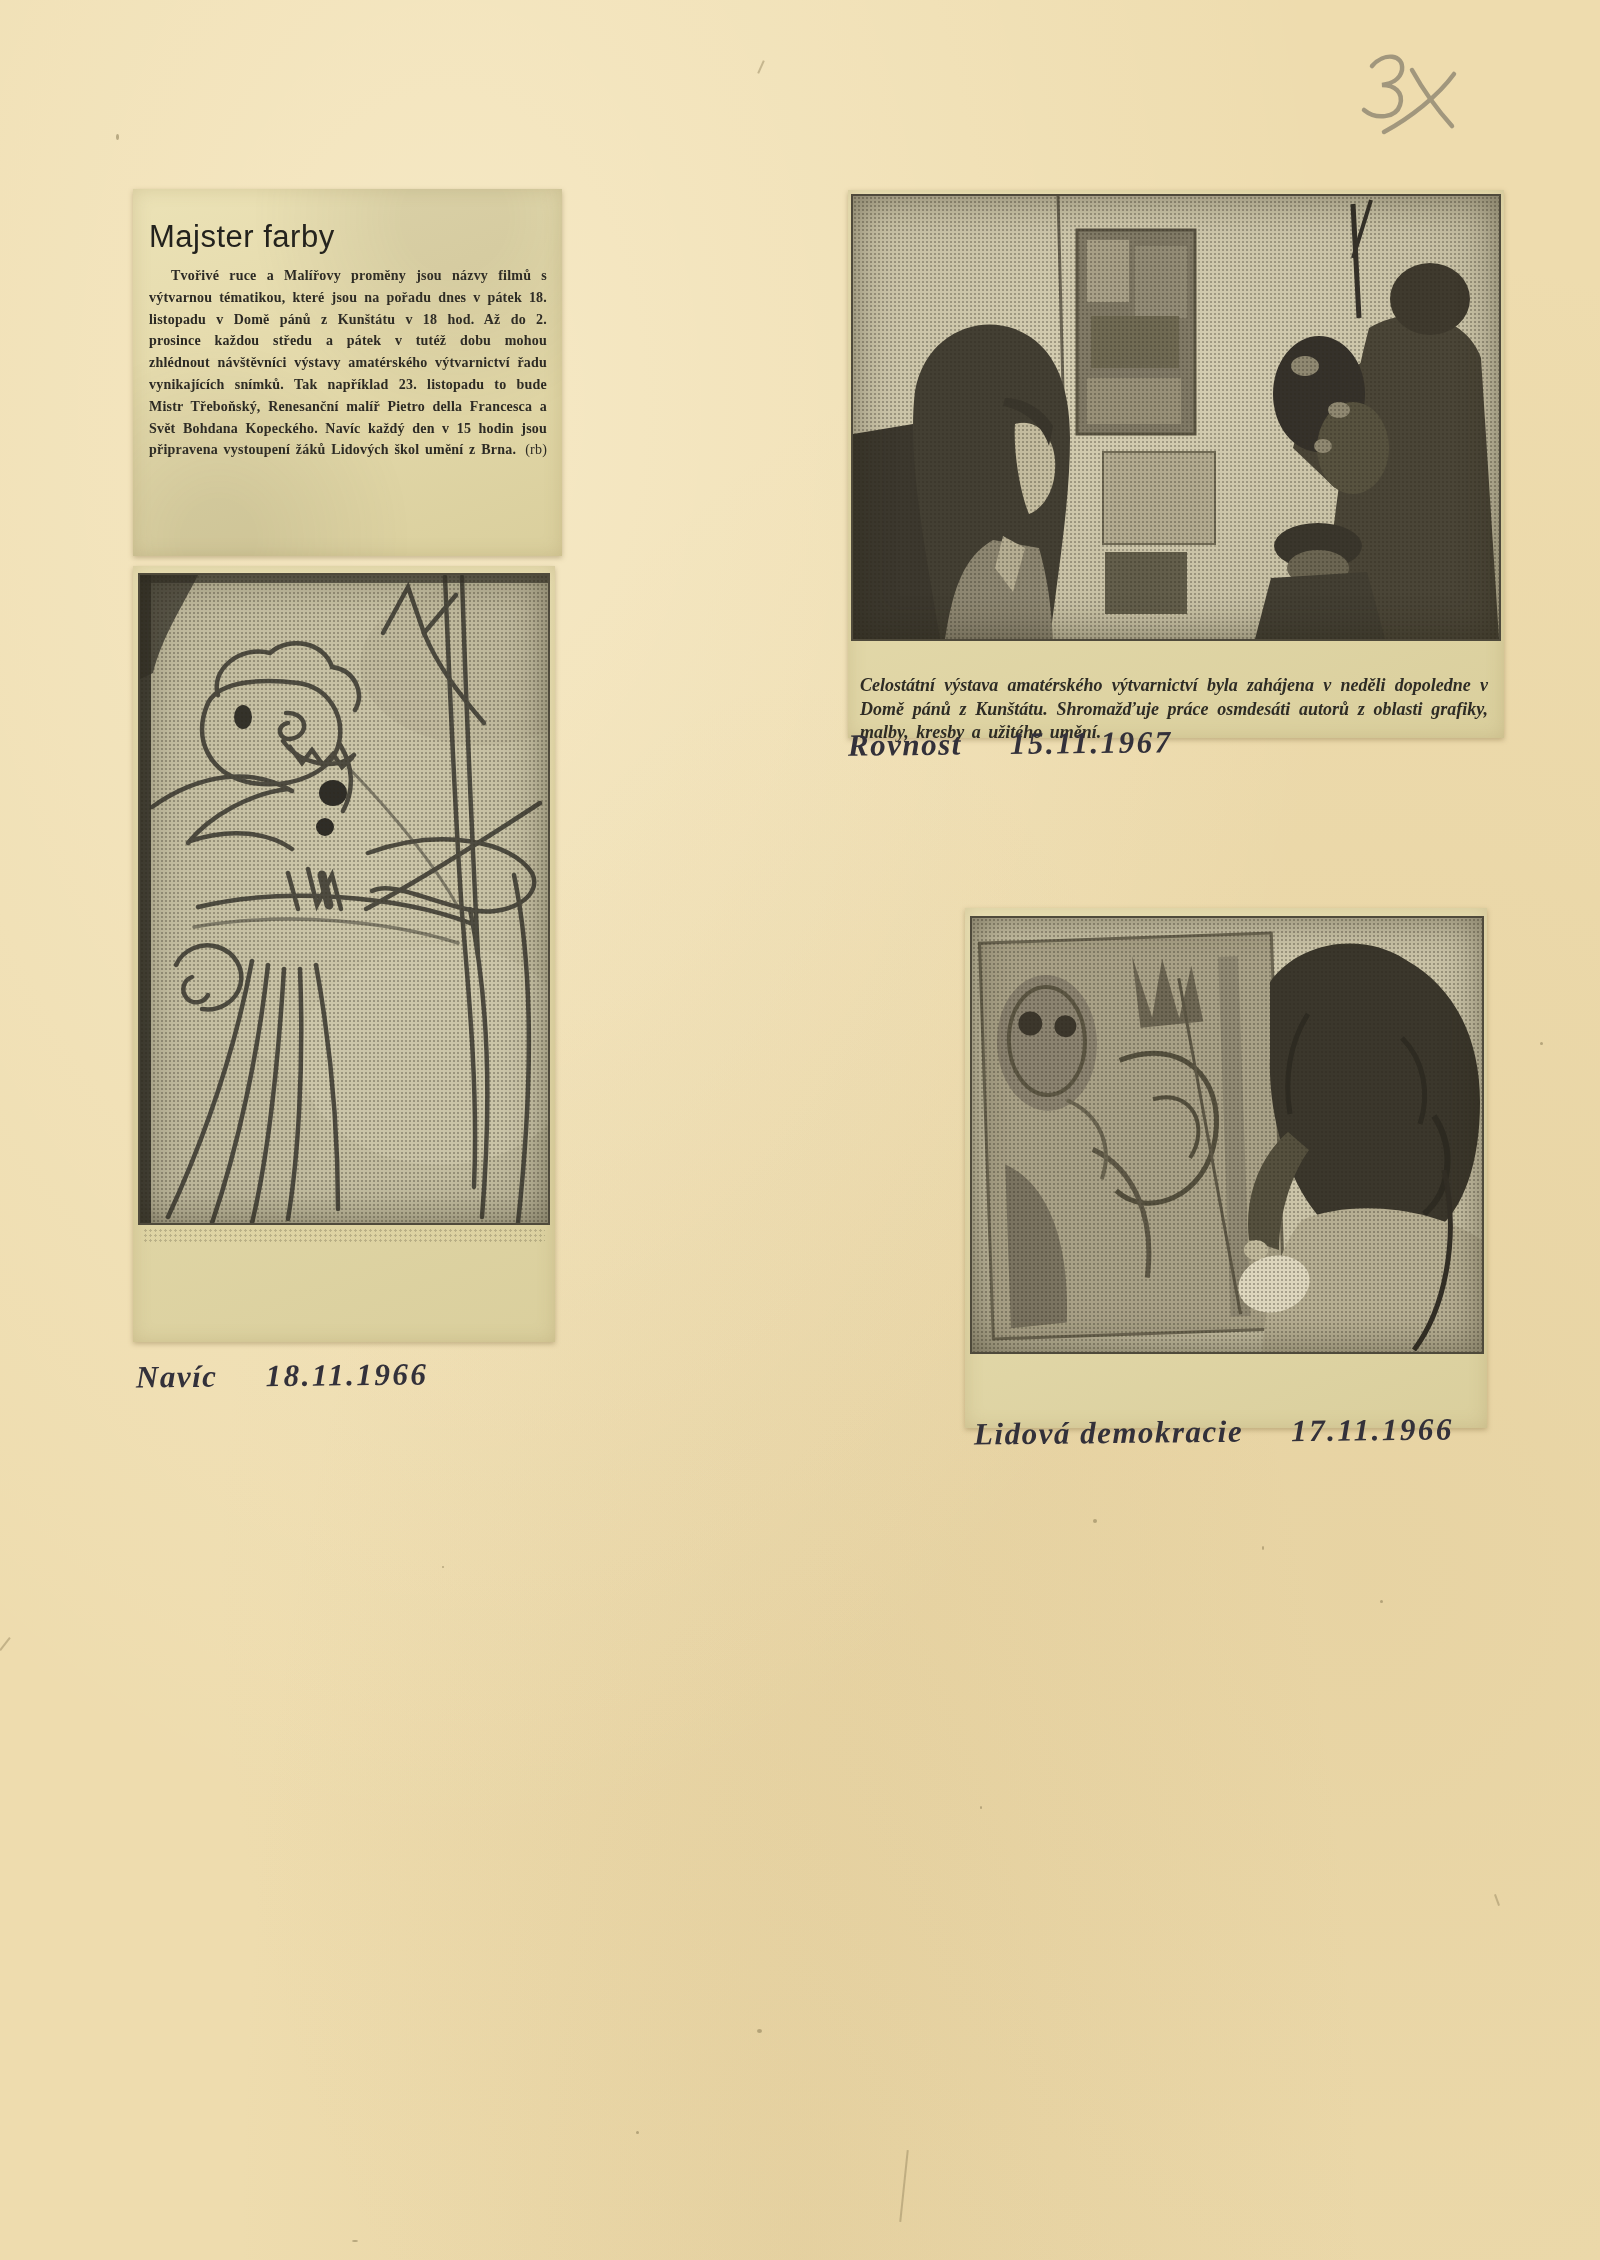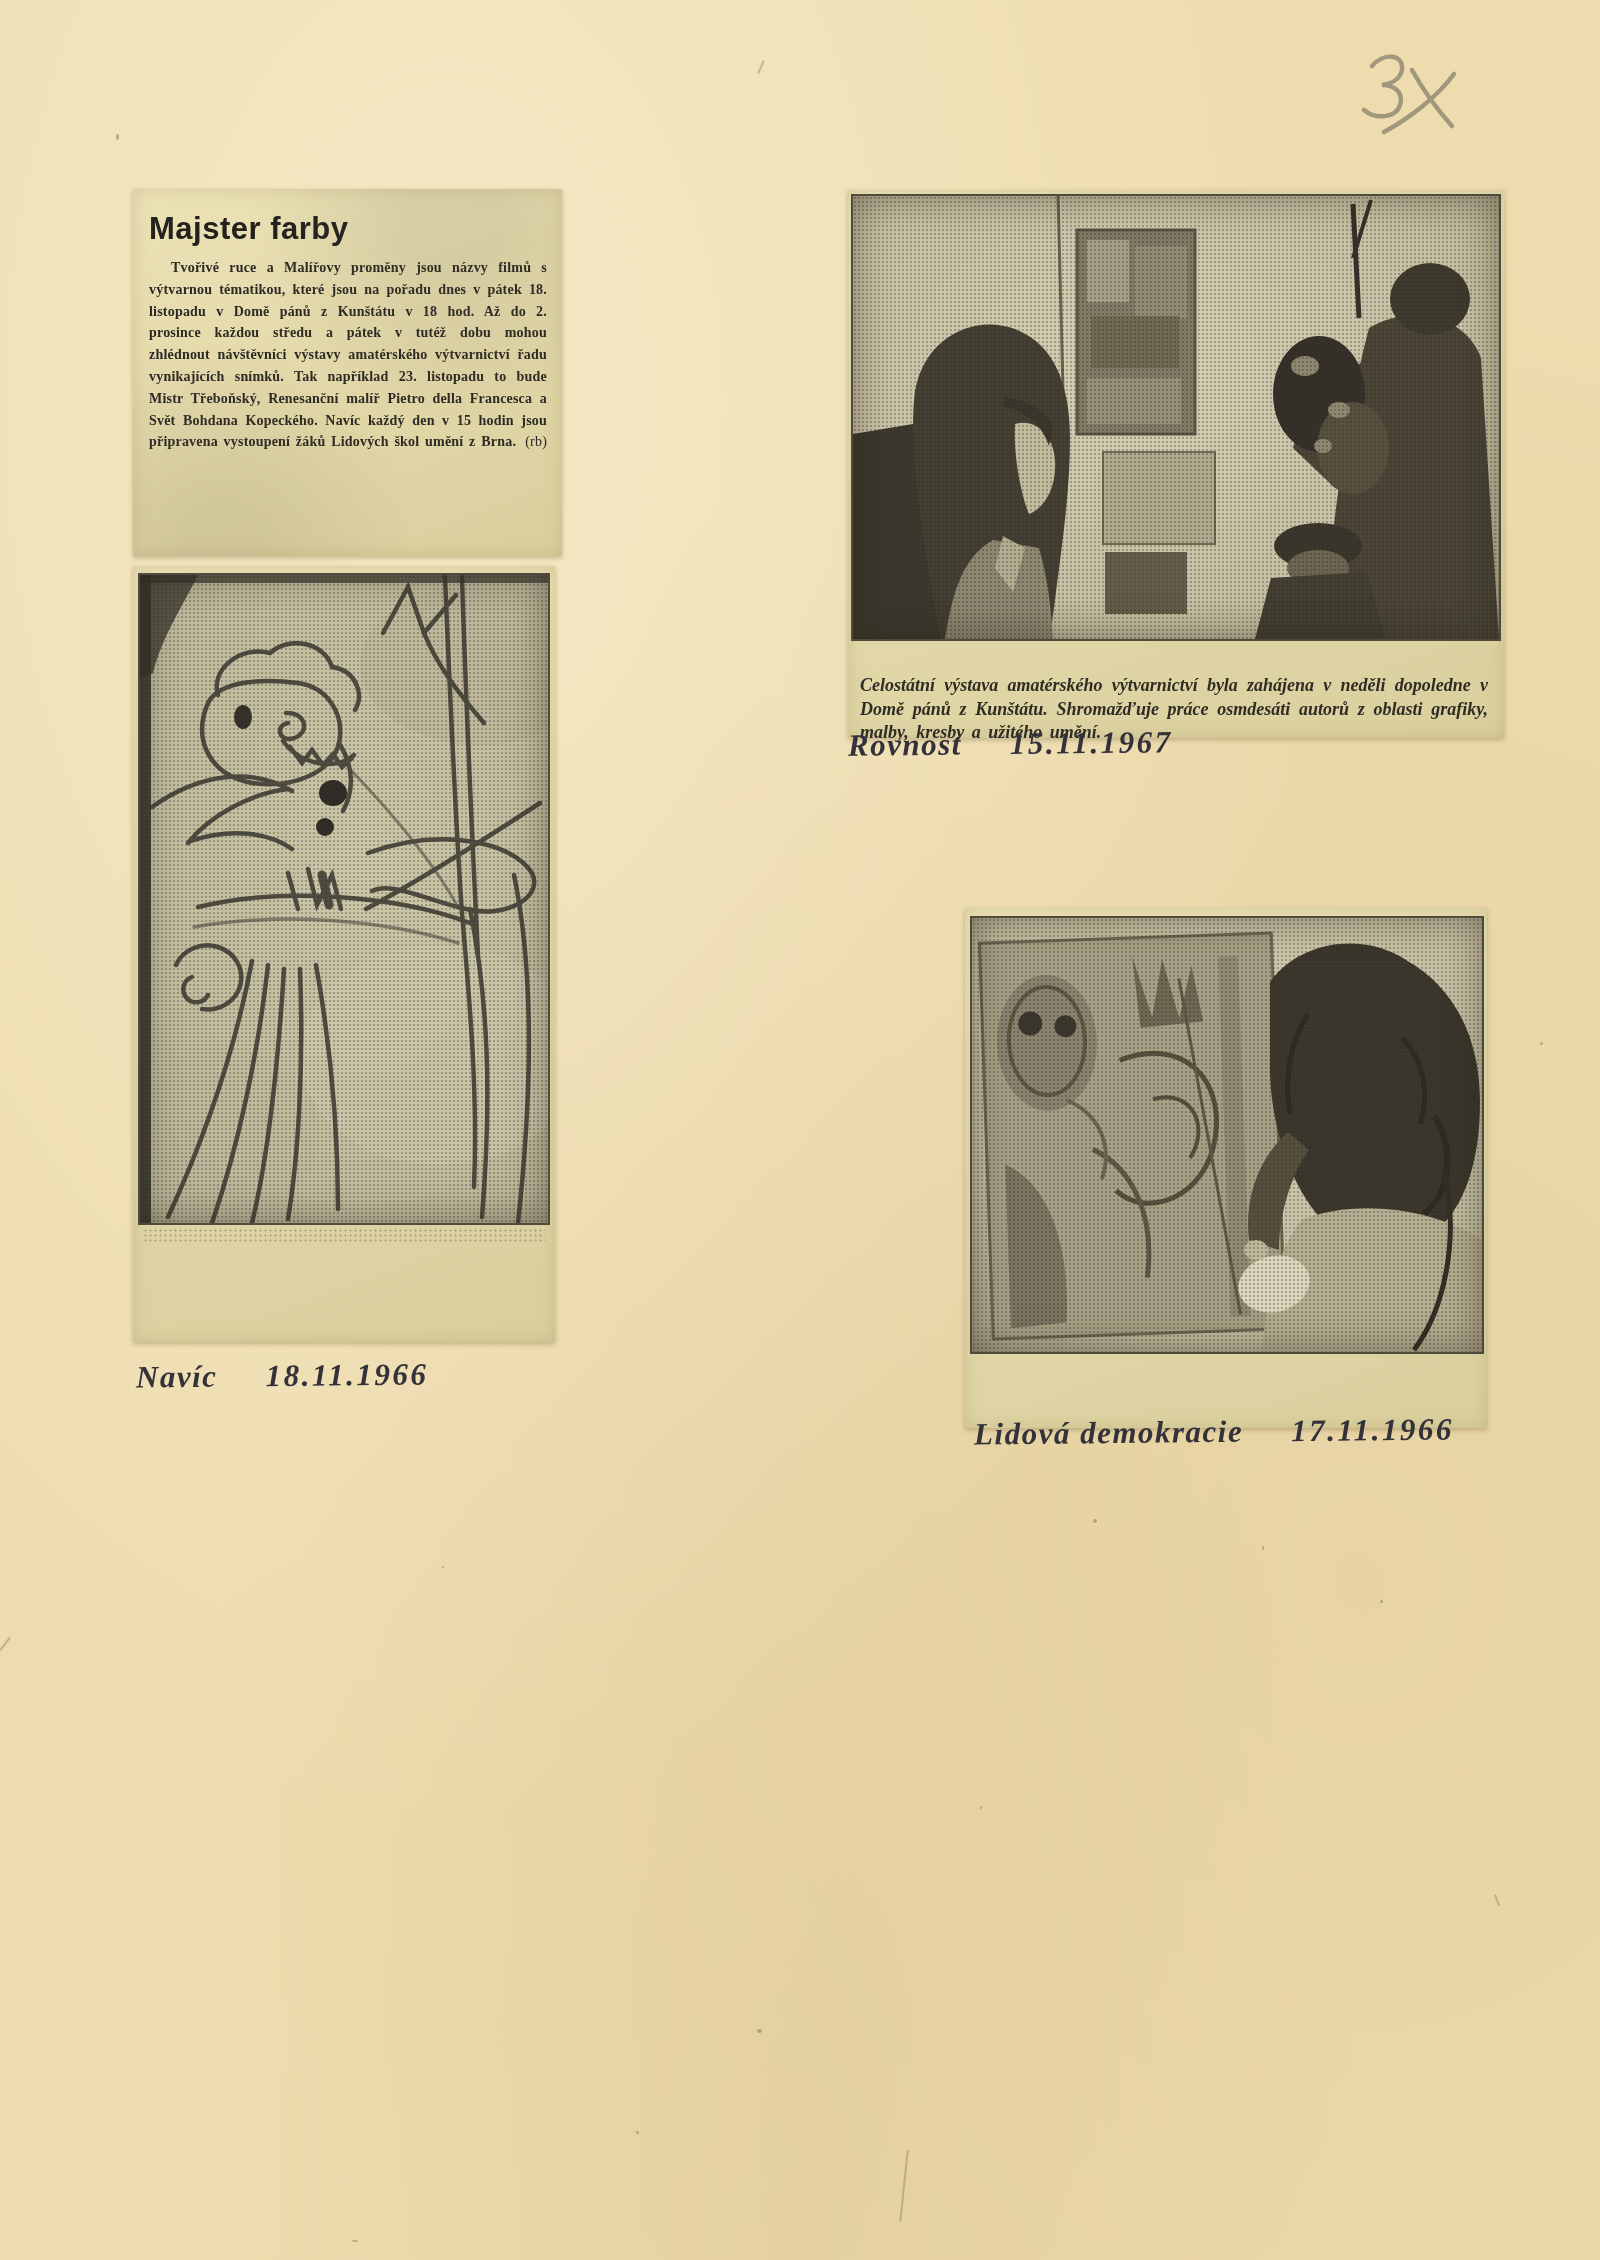--- a/index.html
+++ b/index.html
@@ -17,22 +17,22 @@
     position:absolute;
     background:#e5daa8;
     background-image:linear-gradient(160deg, rgba(255,250,225,.25), rgba(120,110,60,.10));
     box-shadow:0 2px 5px rgba(110,90,45,.35), inset 0 0 18px rgba(140,120,70,.22);
   }
   .article-body{
     font-size:14px;line-height:21.8px;font-weight:bold;
     text-align:justify;letter-spacing:.2px;word-spacing:2px;
   }
   .article-title{
-    font-family:"Liberation Sans", sans-serif;font-weight:700;
-    font-size:31px;letter-spacing:.5px;margin:8px 0 10px 0;color:#23221d;
+    font-family:"Liberation Sans", sans-serif;font-weight:400;
+    font-size:31px;letter-spacing:.5px;margin:16px 0 10px 0;color:#23221d;
   }
   .indent{display:inline-block;width:22px;}
   .byline{float:right;font-weight:normal;}
   .photo{
     position:absolute;overflow:hidden;
     border:2px solid #4f4a3b;
     background:#c8c1a4;
   }
   .halftone::after{
     content:"";position:absolute;inset:0;pointer-events:none;

